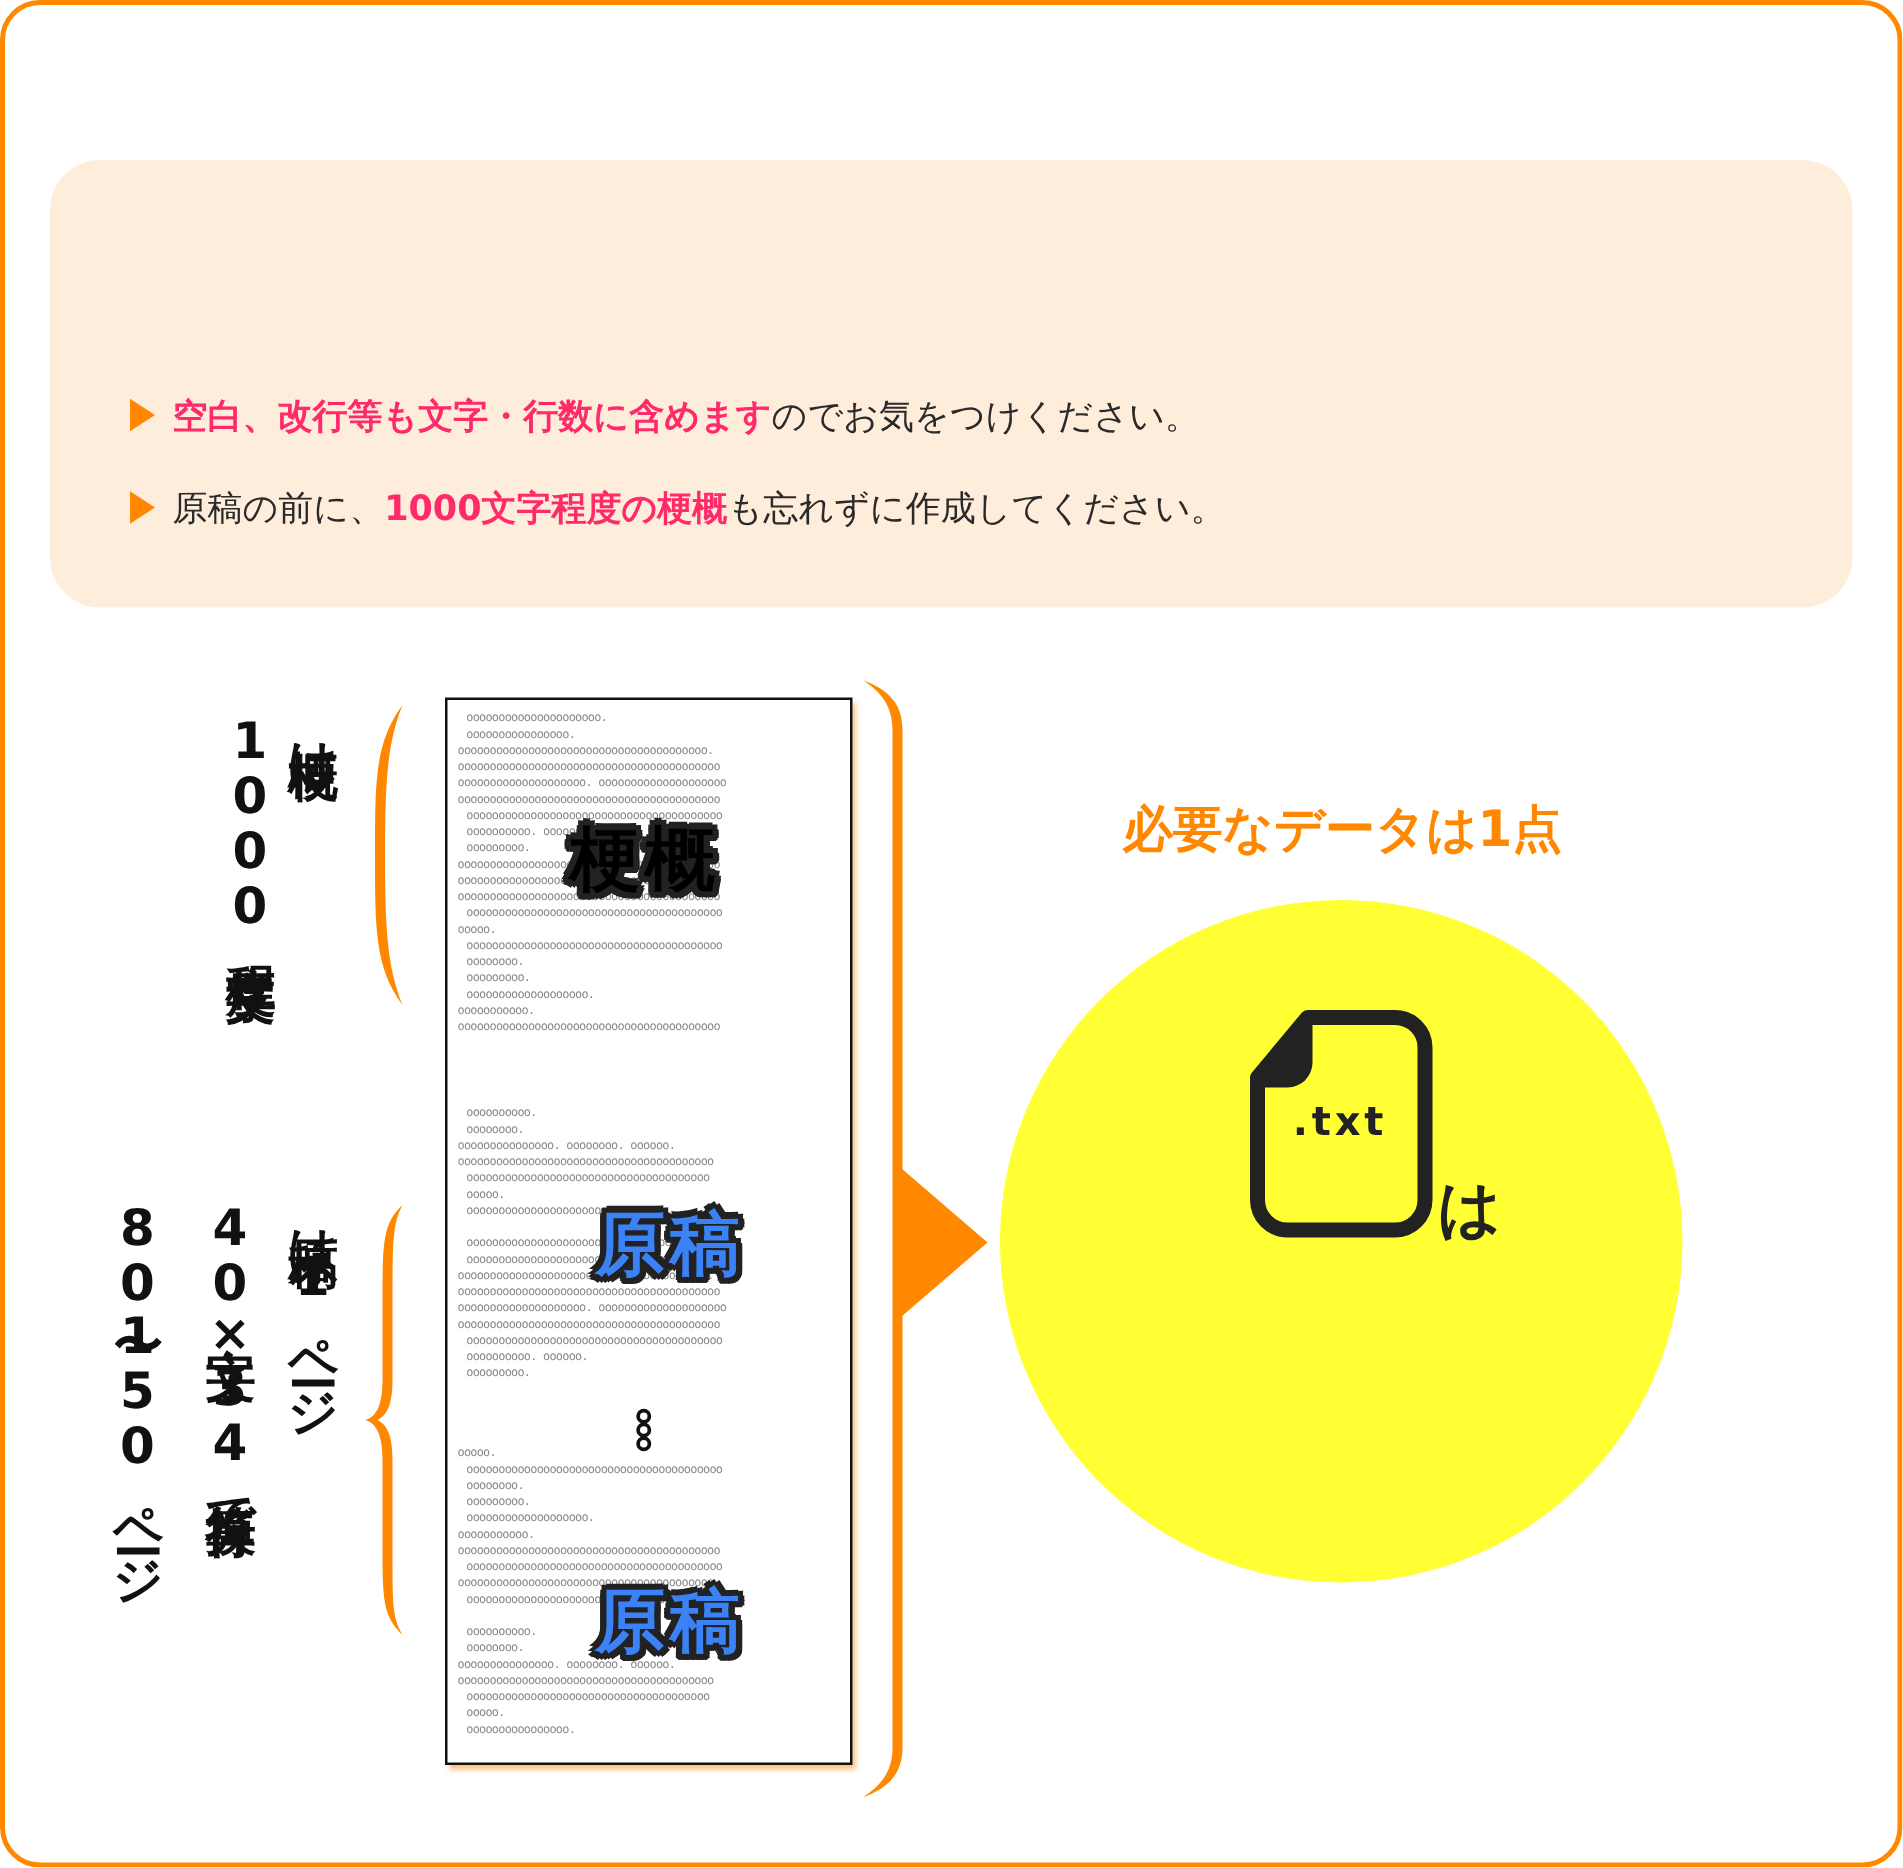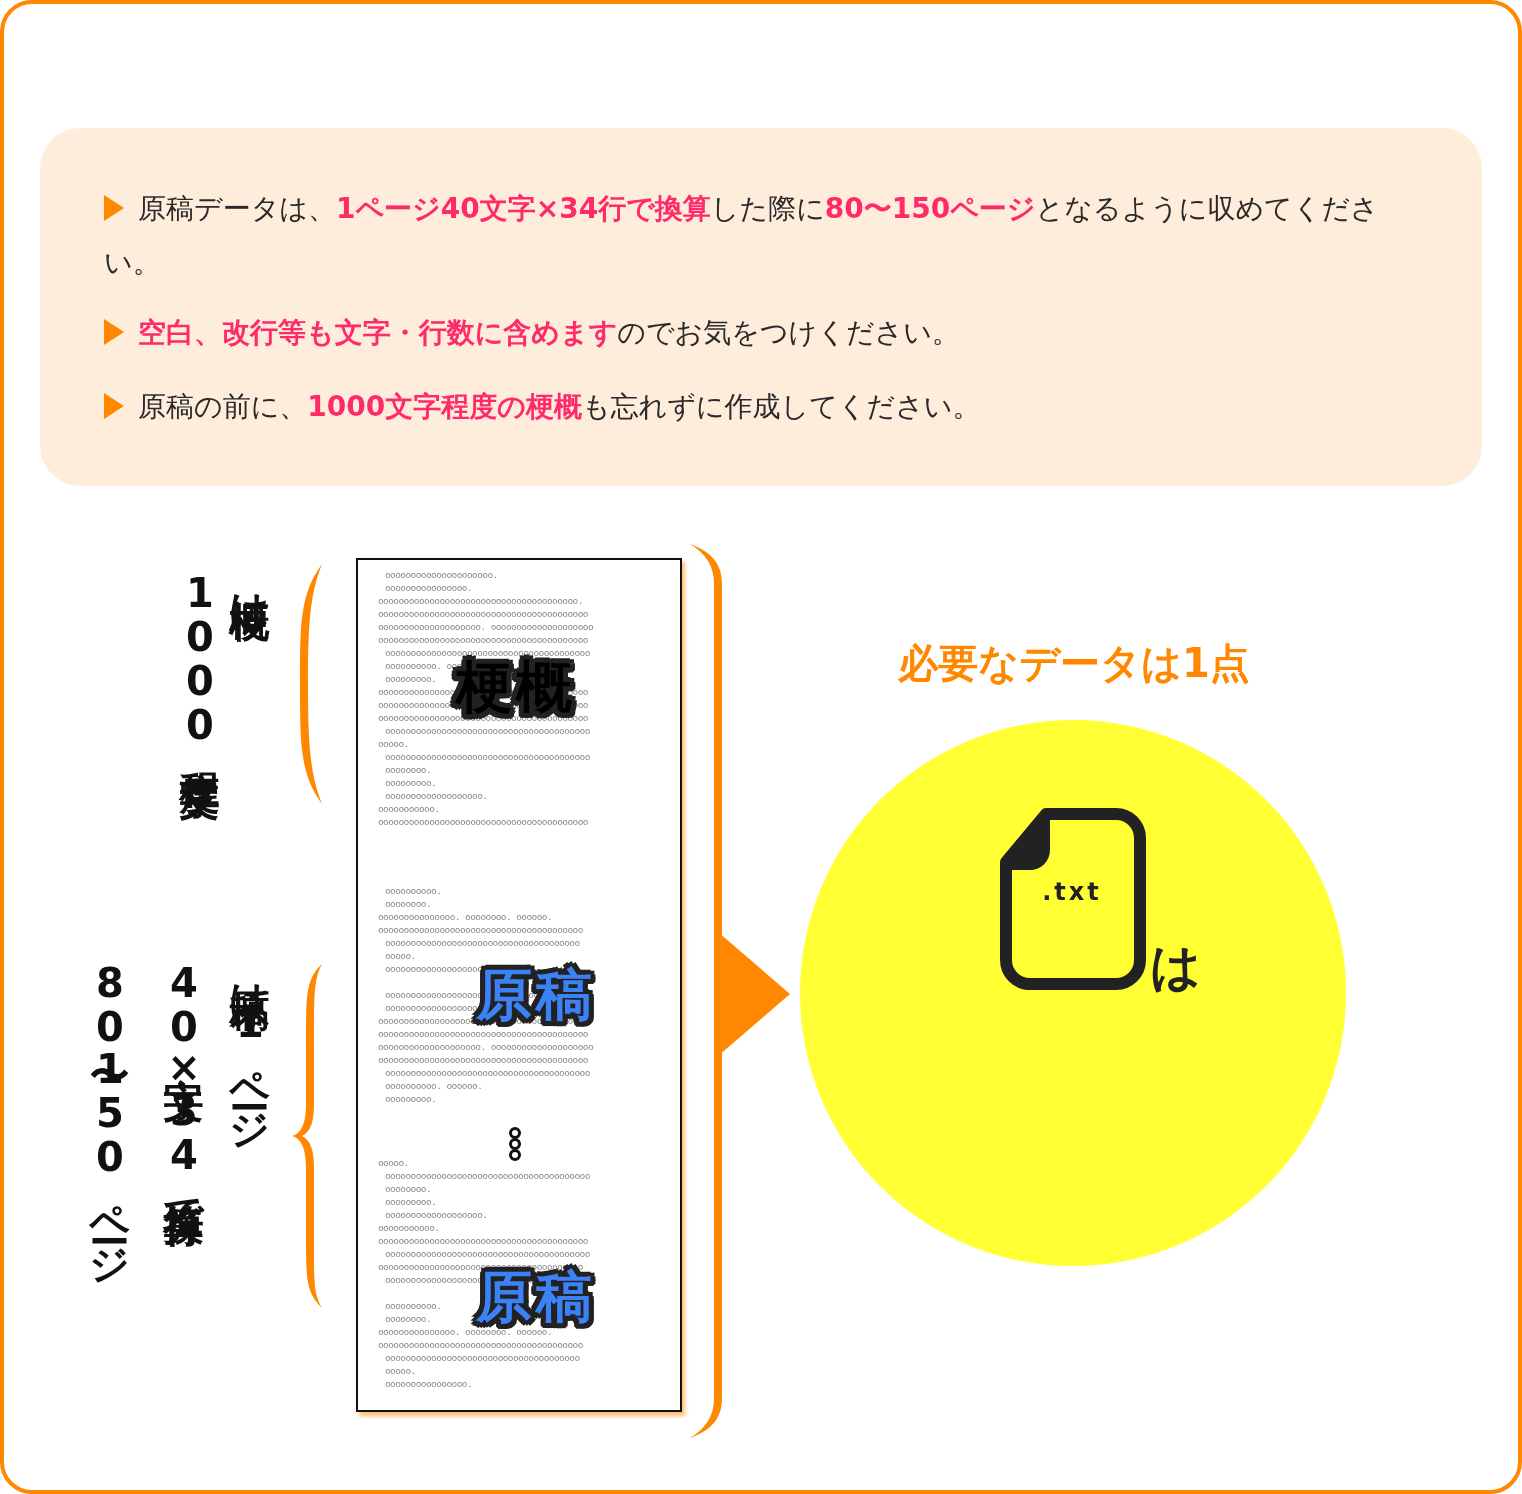--- a/index.html
+++ b/index.html
@@ -48,21 +48,21 @@
       background: #fff; border: 2px solid #111;
       box-shadow: 3px 4px 4px rgba(255,136,0,0.55);
       overflow: hidden;
     }
     .doc-line {
       font-family: "DejaVu Sans Mono", monospace; font-size: 9.5px; color: #8a8a8a;
       height: 13px; line-height: 13px; white-space: nowrap; letter-spacing: -0.6px;
       padding-left: 8px;
     }
     .doc-line.ind { padding-left: 15px; }
-    .doc-block { position: absolute; left: 0; width: 100%; padding-left: 12px; }
+    .doc-block { position: absolute; left: 0; width: 100%; }
     .stamp {
       position: absolute; font-weight: bold; font-size: 56px; letter-spacing: 4px;
       -webkit-text-stroke: 0; 
       text-shadow:
         -4px -4px 0 #222, 4px -4px 0 #222, -4px 4px 0 #222, 4px 4px 0 #222,
         0 -5px 0 #222, 0 5px 0 #222, -5px 0 0 #222, 5px 0 0 #222,
         -3px 5px 0 #222, 3px 5px 0 #222, -5px 3px 0 #222, 5px 3px 0 #222;
     }
     .stamp-yellow { color: #000000; }
     .stamp-white { color: #3b82f6; margin-left: 20px; }
@@ -80,40 +80,37 @@
       position: absolute; left: 796px; top: 716px; width: 546px; height: 546px;
       border-radius: 50%; background: #ffff33;
     }
     .need-label {
       position: absolute; left: 870px; top: 632px; width: 400px; text-align: center;
       font-weight: bold; font-size: 40px; color: #ff8800;
     }
     .file-icon { position: absolute; left: 994px; top: 802px; width: 150px; height: 186px; }
     .file-ext {
       position: absolute; left: 1000px; top: 874px; width: 136px; text-align: center;
-      font-weight: bold; font-size: 24px; color: #222; letter-spacing: 3px;
+      font-weight: bold; font-size: 32px; color: #222; letter-spacing: 3px;
     }
     .wa {
       position: absolute; left: 1146px; top: 930px; font-weight: bold; font-size: 50px; color: #222;
     }
     .result {
       position: absolute; left: 796px; top: 1004px; width: 546px; text-align: center;
       font-weight: bold; font-size: 64px; line-height: 66px; color: #ff2a6a; letter-spacing: -2px;
     }
   </style>
 </head>
 <body>
 
 <div class="frame">
 
 
   <div class="notes">
-    <p class="note note1">
-      <span class="tri"></span><span>原稿データは、</span><span class="hl">1ページ40文字×34行で換算</span><span>した際に</span><span class="hl">80〜150ページ</span><span>となるように収めてください。</span>
-    </p>
     <p class="note note2">
       <span class="tri"></span><span class="hl">空白、改行等も文字・行数に含めます</span><span>のでお気をつけください。</span>
     </p>
     <p class="note note3">
       <span class="tri"></span><span>原稿の前に、</span><span class="hl">1000文字程度の梗概</span><span>も忘れずに作成してください。</span>
     </p>
   </div>
 
   <div class="vcol" style="left:226px; top:566px;">梗概は</div>
   <div class="vcol" style="left:176px; top:566px;">1000文字程度</div>

